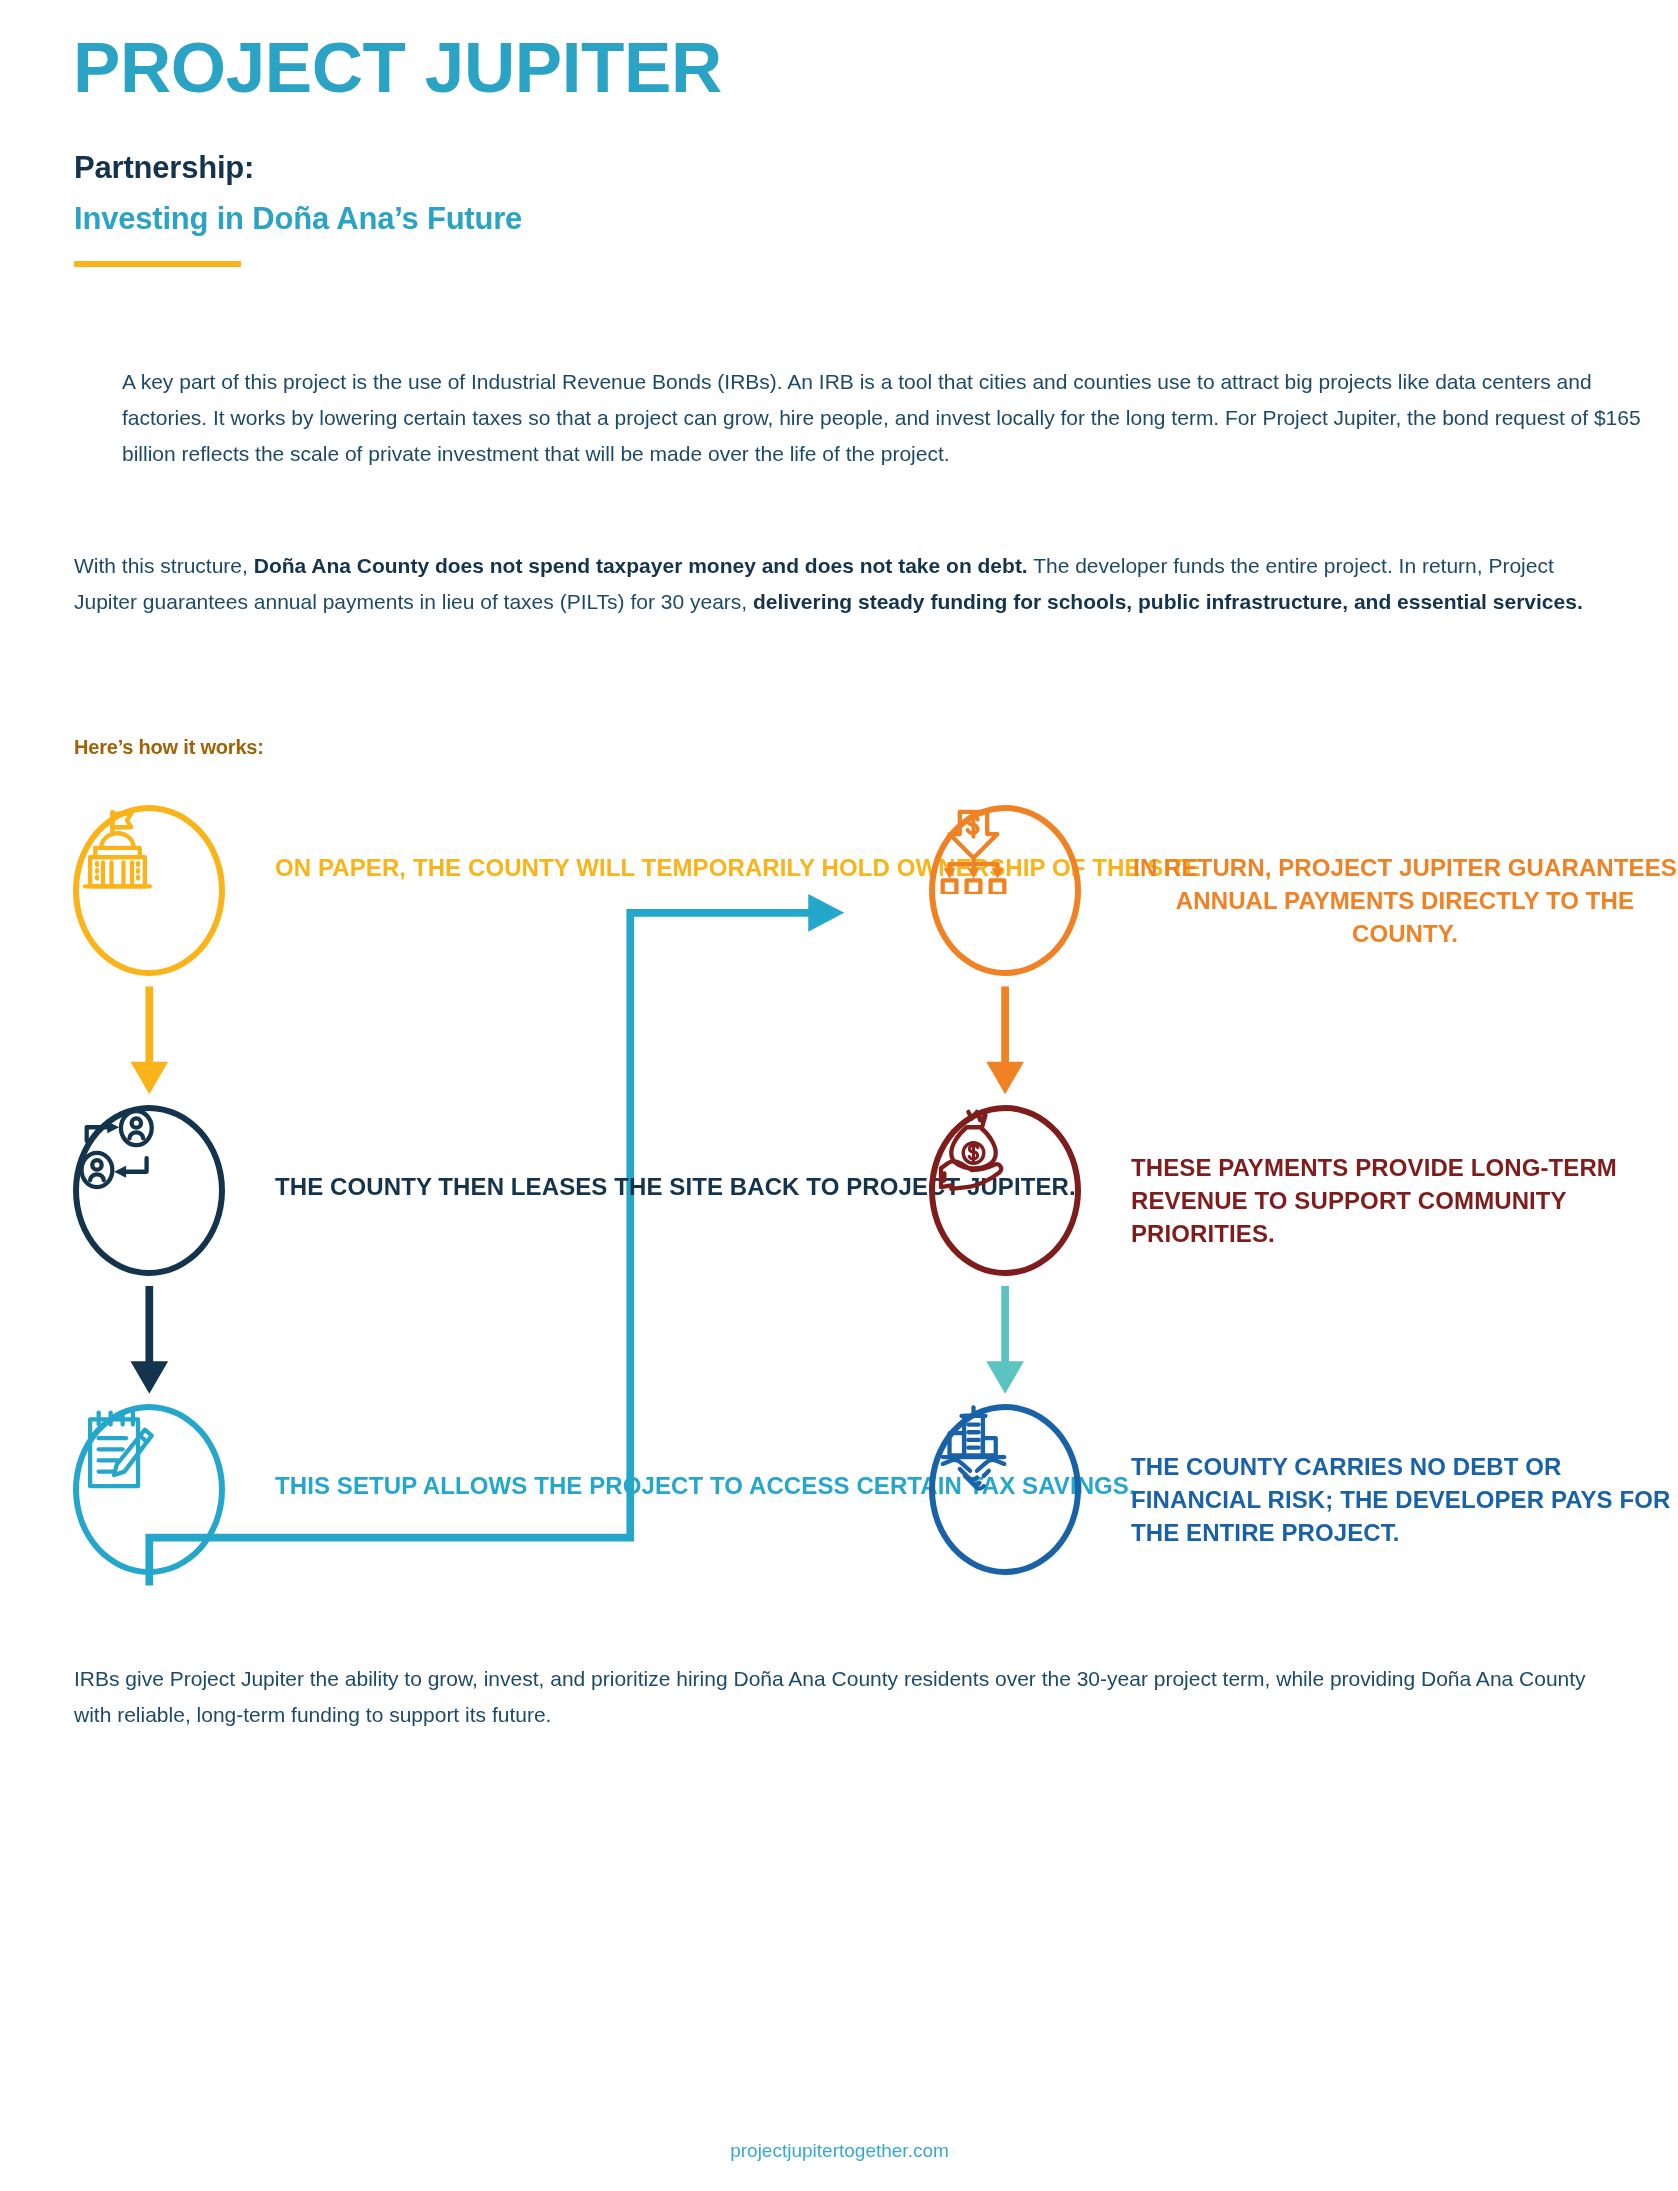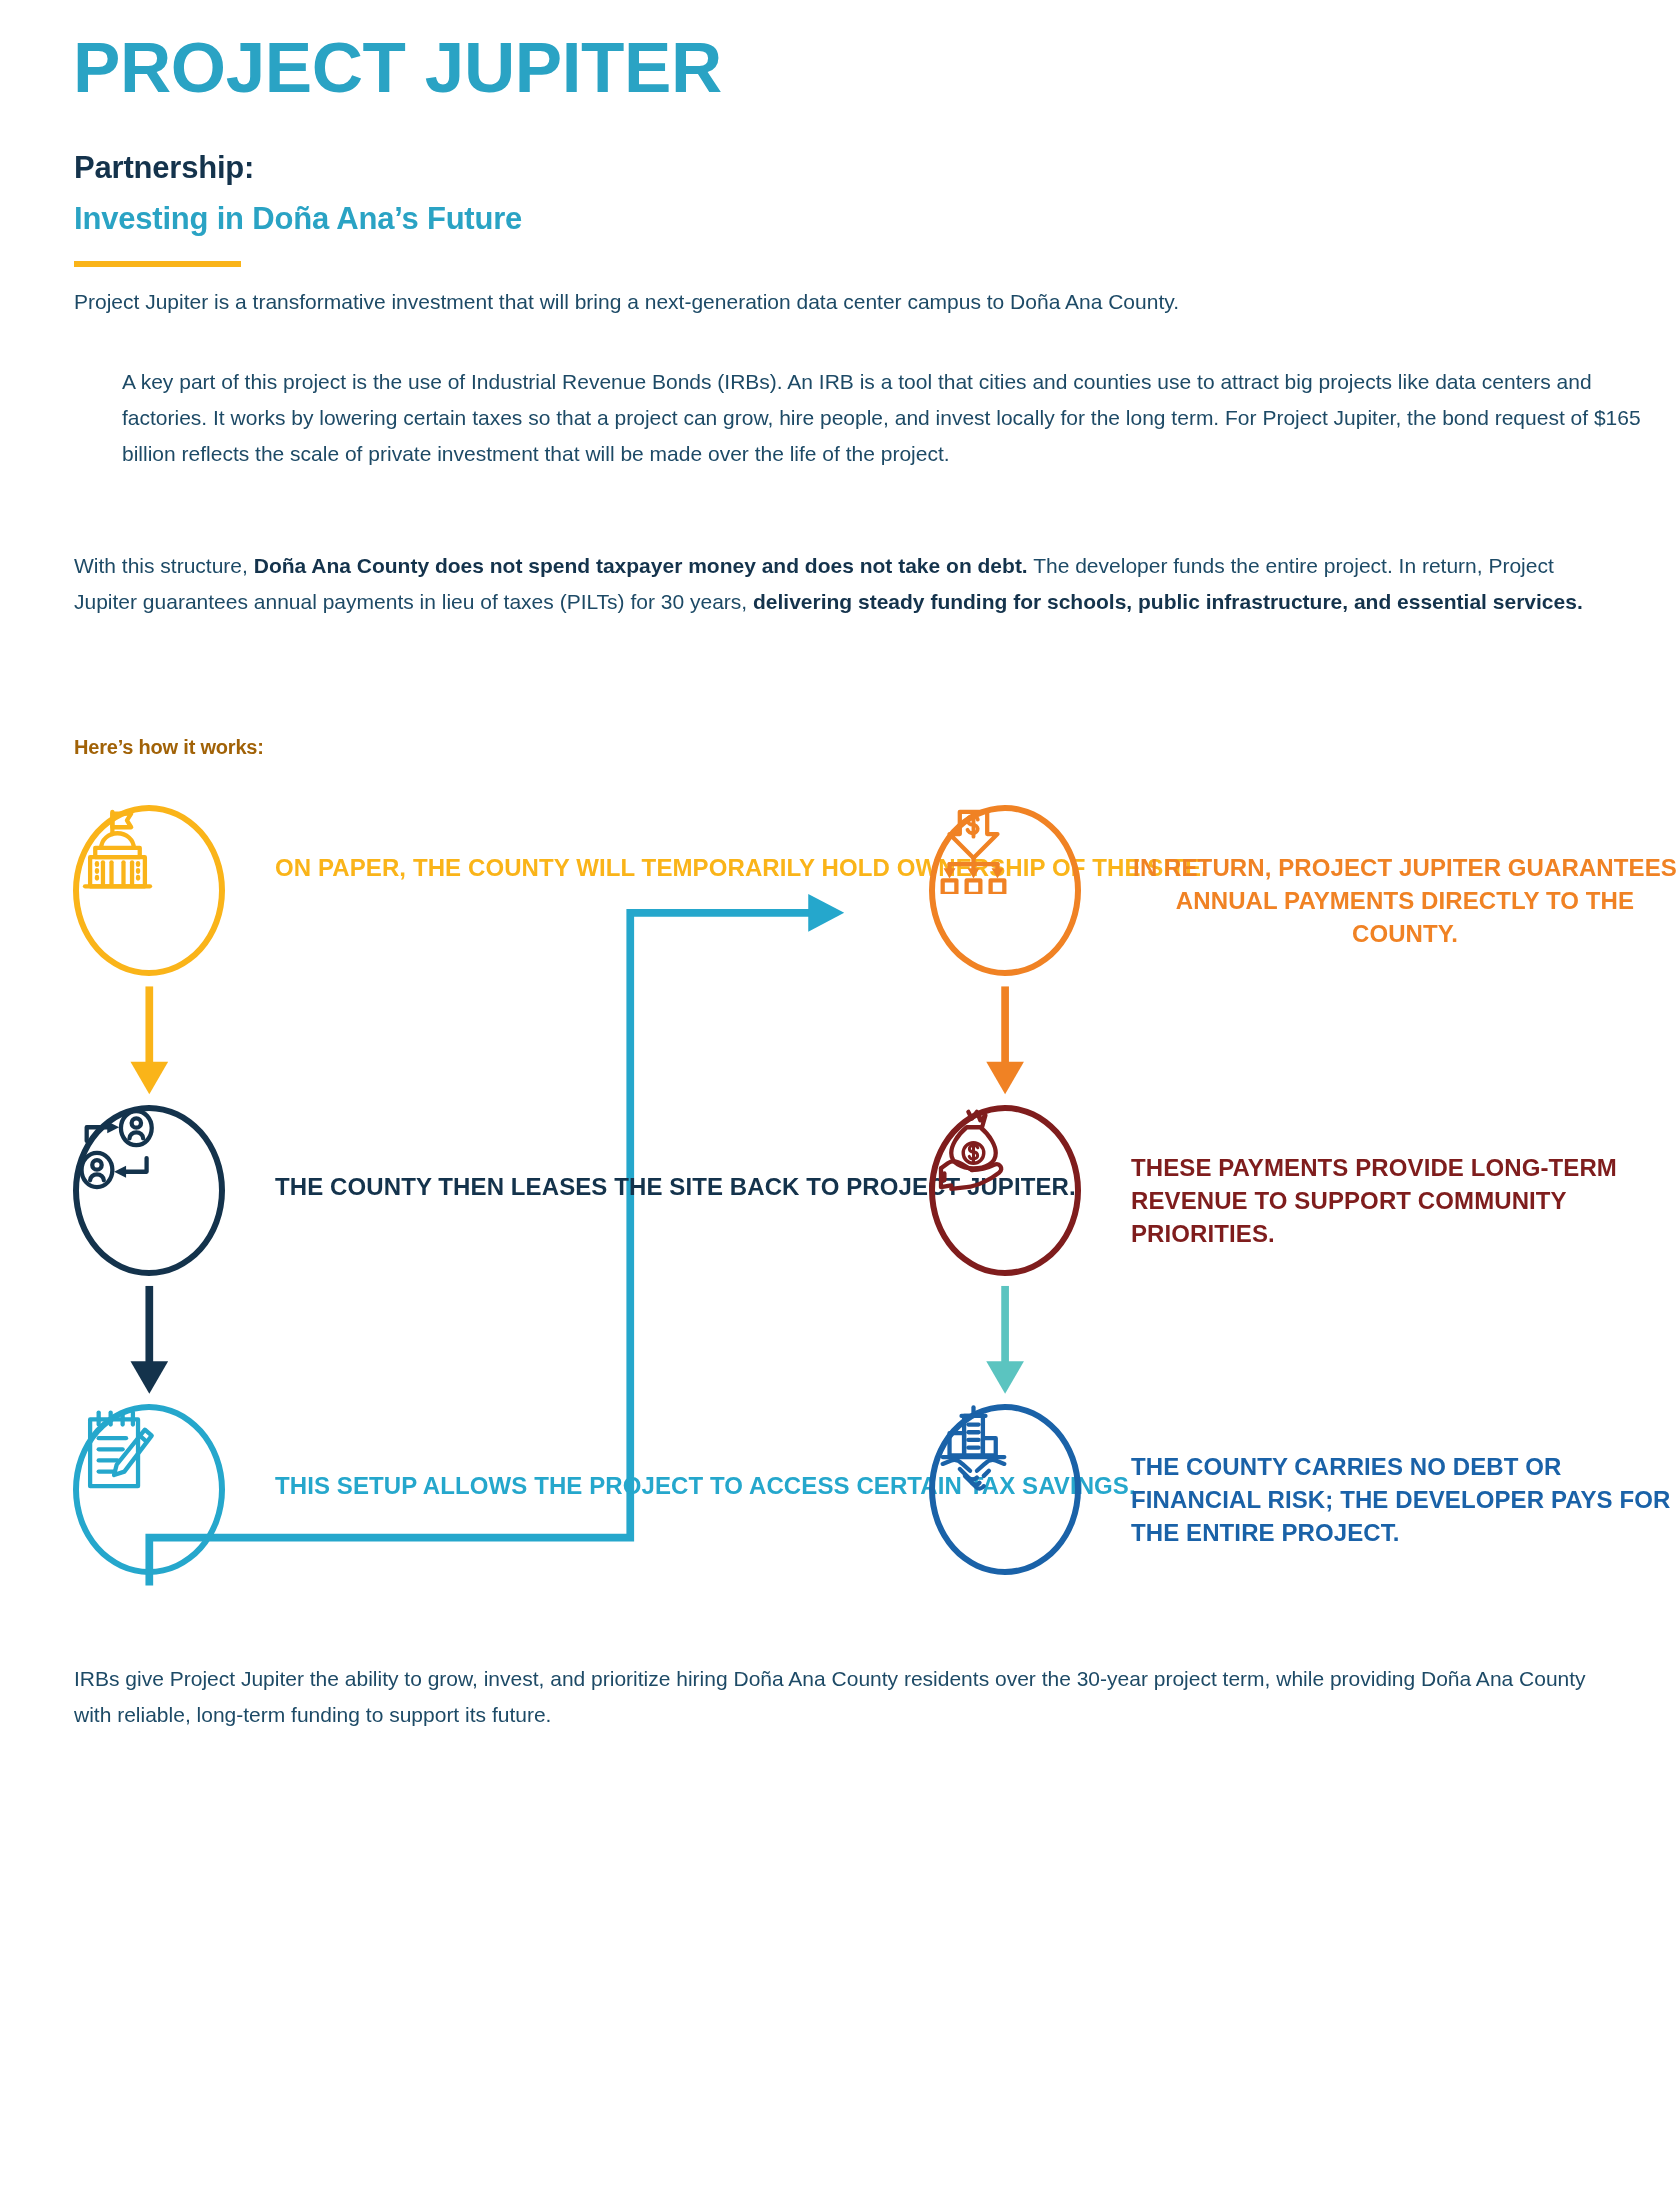--- a/index.html
+++ b/index.html
@@ -91,21 +91,20 @@
 </head>
 <body>
 
 <div class="page">
 
   <div class="title">PROJECT JUPITER</div>
   <div class="sub1">Partnership:</div>
   <div class="sub2">Investing in Doña Ana’s Future</div>
   <div class="rule"></div>
 
-  <div class="para p1">Project Jupiter is a transformative investment that will bring a next-generation data center campus to Doña Ana County.</div>
   <div class="para p2">A key part of this project is the use of Industrial Revenue Bonds (IRBs). An IRB is a tool that cities and counties use to attract big projects like data centers and factories. It works by lowering certain taxes so that a project can grow, hire people, and invest locally for the long term. For Project Jupiter, the bond request of $165 billion reflects the scale of private investment that will be made over the life of the project.</div>
   <div class="para p3"><span>With this structure, </span><b>Doña Ana County does not spend taxpayer money and does not take on debt.</b><span> The developer funds the entire project. In return, Project Jupiter guarantees annual payments in lieu of taxes (PILTs) for 30 years, </span><b>delivering steady funding for schools, public infrastructure, and essential services.</b></div>
 
   <div class="howto">Here’s how it works:</div>
 
   <div class="flow">
 
     <svg width="1679" height="813" viewBox="0 0 1961 950">
 
       <g>
@@ -267,15 +266,16 @@
         </svg>
         </span>
       </div>
       <div class="steptext">THE COUNTY CARRIES NO DEBT OR FINANCIAL RISK; THE DEVELOPER PAYS FOR THE ENTIRE PROJECT.</div>
     </div>
 
   </div>
 
   <div class="para p4">IRBs give Project Jupiter the ability to grow, invest, and prioritize hiring Doña Ana County residents over the 30-year project term, while providing Doña Ana County with reliable, long-term funding to support its future.</div>
 
+  <div class="footer">projectjupitertogether.com</div>
 
 </div>
 
 
 </body></html>

